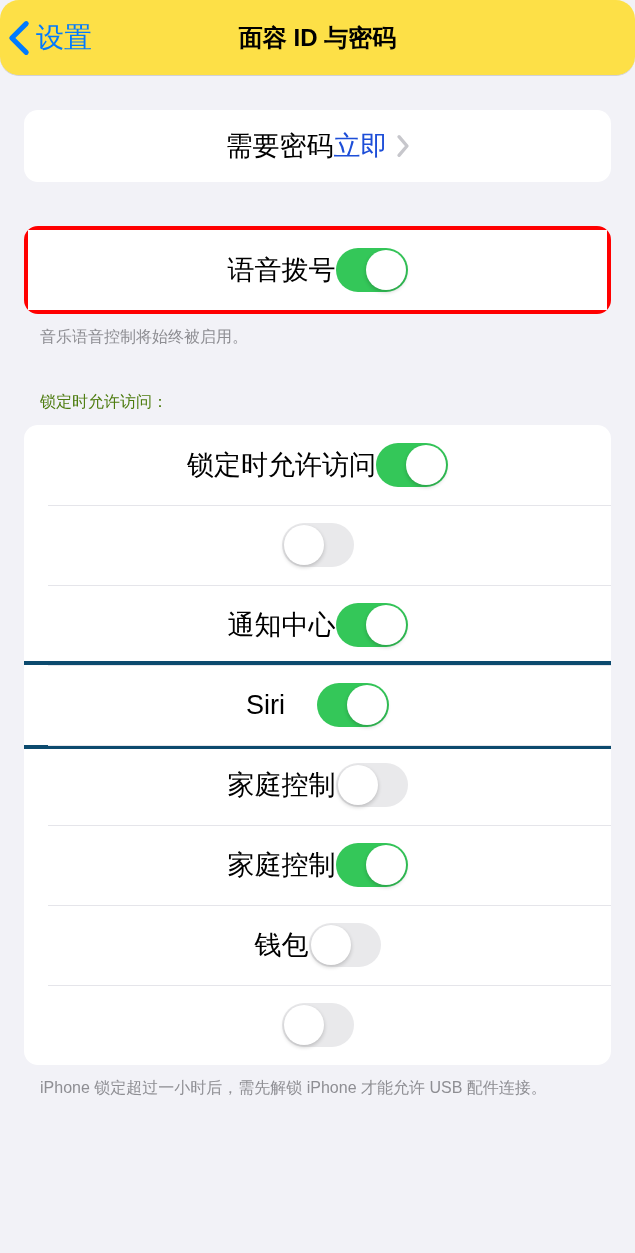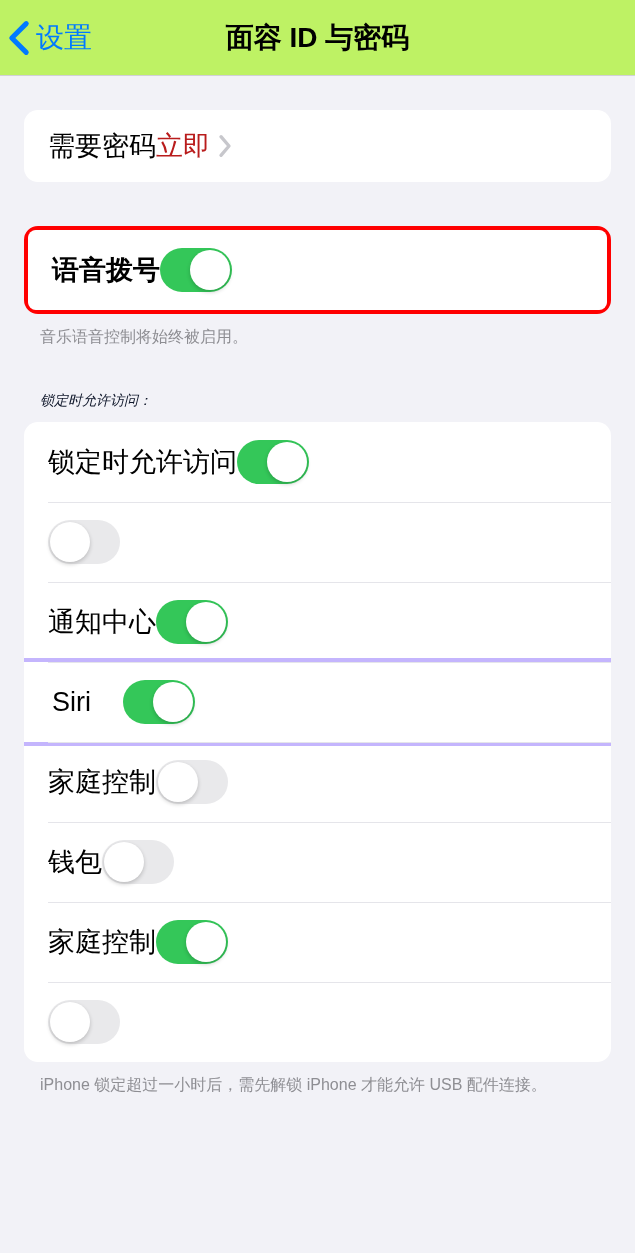--- a/index.html
+++ b/index.html
@@ -9,25 +9,26 @@
       font-family: -apple-system, "Helvetica Neue", Helvetica, Arial, sans-serif;
     }
     body {
       width: 635px;
       height: 1253px;
       background: #f2f2f7;
       overflow: hidden;
     }
     .nav-bar {
       height: 76px;
-      background: #bef264;
+      background: #fde047;
       border-bottom: 1px solid #d1d1d6;
       display: flex;
       align-items: center;
       position: relative;
+      border-radius: 19px;
     }
     .back-area {
       display: flex;
       align-items: center;
       padding-left: 8px;
       cursor: pointer;
     }
     .back-chevron {
       color: #007aff;
       display: flex;
@@ -39,60 +40,60 @@
     }
     .back-label {
       color: #007aff;
       font-size: 28px;
       margin-left: 6px;
     }
     .nav-title {
       position: absolute;
       left: 50%;
       transform: translateX(-50%);
-      font-size: 28px;
+      font-size: 24px;
       font-weight: 600;
       color: #000;
     }
     .content {
       padding: 0;
     }
     .spacer-large {
       height: 34px;
     }
     .card {
       background: #fff;
       border-radius: 14px;
       margin: 0 24px;
       overflow: hidden;
     }
     .row {
       display: flex;
       align-items: center;
-      justify-content: flex-start;
+      justify-content: center;
       padding: 18px 24px;
       min-height: 70px;
       position: relative;
     }
     .row + .row::before {
       content: "";
       position: absolute;
       top: 0;
       left: 24px;
       right: 0;
       height: 1px;
       background: #e5e5ea;
     }
     .row-label {
       font-size: 27px;
       color: #000;
     }
     .row-value {
       font-size: 27px;
-      color: #b91c1c;
+      color: #1d4ed8;
       margin-right: 8px;
     }
     .row-right {
       display: flex;
       align-items: center;
     }
     .disclosure-chevron {
       color: #c7c7cc;
       display: flex;
       align-items: center;
@@ -129,44 +130,42 @@
     .toggle.off .knob {
       left: 2px;
     }
     .footer-text {
       font-size: 16px;
       color: #8e8e93;
       padding: 12px 40px 0 40px;
       line-height: 1.4;
     }
     .header-text {
-      font-size: 14px;
-      color: #0f172a;
+      font-size: 16px;
+      color: #4d7c0f;
       padding: 0 40px 12px 40px;
-      font-style: italic;
     }
     .spacer-section {
       height: 44px;
     }
     .highlight-box {
       border: 4px solid #ff0000;
       border-radius: 2px;
     }
     .highlight-container-1 {
       margin: 0 24px;
       border-radius: 14px;
     }
     .inner-card {
       background: #fff;
-      border-radius: 8px;
+      border-radius: 0;
       overflow: hidden;
-      font-weight: bold;
     }
     .highlight-row {
-      border: 4px solid #c4b5fd;
+      border: 4px solid #0c4a6e;
       margin: -4px;
       padding-left: 28px;
       padding-right: 28px;
       gap: 32px;
     }
   </style>
 </head>
 <body>
 
 <div class="nav-bar">
@@ -242,32 +241,32 @@
           <div class="knob"></div>
         </div>
     </div>
     <div class="row">
       <span class="row-label">家庭控制</span>
       <div class="toggle off">
           <div class="knob"></div>
         </div>
     </div>
     <div class="row">
+      <span class="row-label">家庭控制</span>
+      <div class="toggle on">
+          <div class="knob"></div>
+        </div>
+    </div>
+    <div class="row">
       <span class="row-label">钱包</span>
       <div class="toggle off">
           <div class="knob"></div>
         </div>
     </div>
     <div class="row">
-      <span class="row-label">家庭控制</span>
-      <div class="toggle on">
-          <div class="knob"></div>
-        </div>
-    </div>
-    <div class="row">
       <div class="toggle off">
           <div class="knob"></div>
         </div>
     </div>
   </div>
 
   <div class="footer-text">iPhone 锁定超过一小时后，需先解锁 iPhone 才能允许 USB 配件连接。</div>
 
 </div>
 

